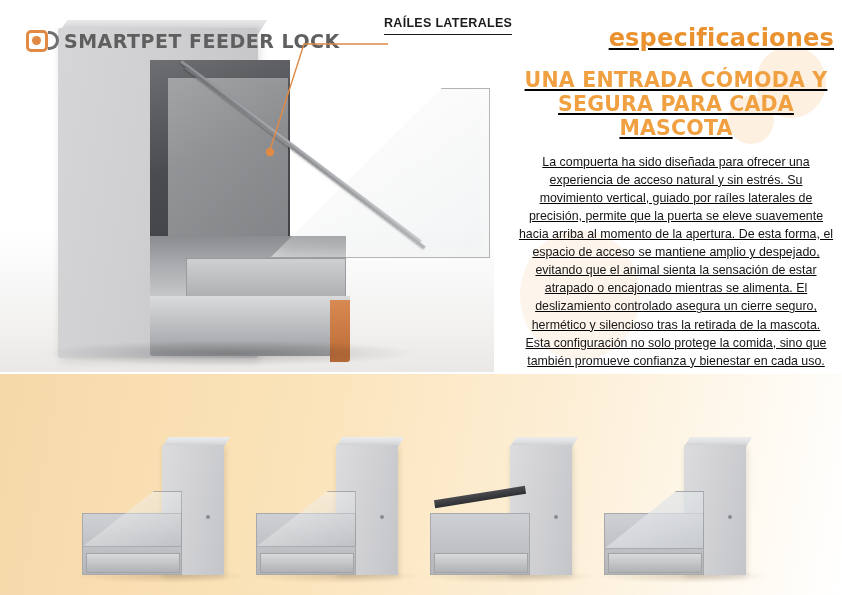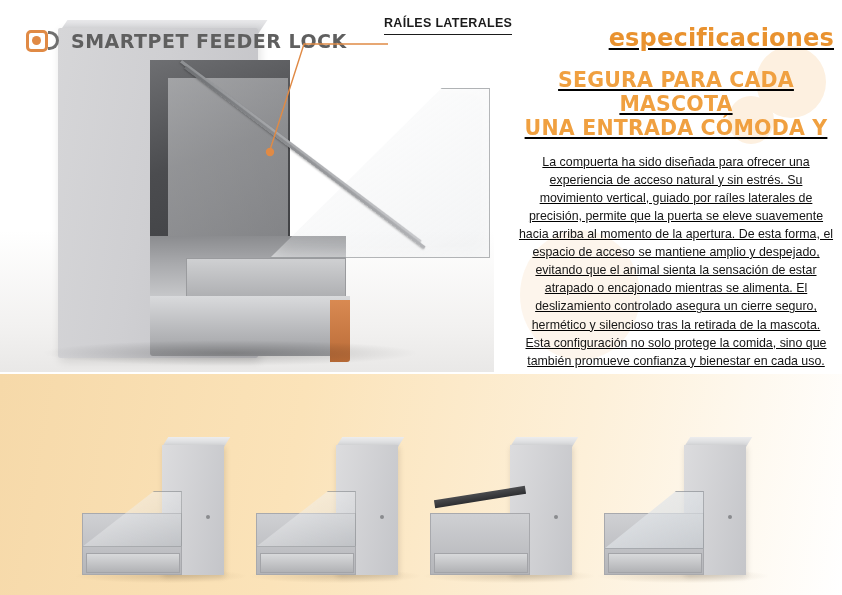--- a/index.html
+++ b/index.html
@@ -113,21 +113,21 @@
     position: absolute;
     left: 40px; top: 340px;
     width: 380px; height: 26px;
     background: radial-gradient(ellipse at center, rgba(0,0,0,.22), rgba(0,0,0,0) 70%);
   }
 
   
   .logo {
     position: absolute;
     left: 26px; top: 28px;
-    display: flex; align-items: center; gap: 11px;
+    display: flex; align-items: center; gap: 4px;
     z-index: 6;
   }
   .logo-mark {
     position: relative;
     width: 34px; height: 26px;
   }
   .logo-mark .sq {
     position: absolute; left: 0; top: 2px;
     width: 22px; height: 22px;
     border: 3px solid #e08a45;
@@ -363,22 +363,22 @@
     </div>
   </div>
 
   <div class="specs">
     <div class="specs-blob1"></div>
     <div class="specs-blob2"></div>
     <div class="specs-blob3"></div>
     <div class="specs-inner">
       <div class="specs-title">especificaciones</div>
       <div class="specs-head">
+        <div>UNA ENTRADA CÓMODA Y</div>
         <div>SEGURA PARA CADA MASCOTA</div>
-        <div>UNA ENTRADA CÓMODA Y</div>
       </div>
       <div class="specs-body">La compuerta ha sido diseñada para ofrecer una experiencia de acceso natural y sin estrés. Su movimiento vertical, guiado por raíles laterales de precisión, permite que la puerta se eleve suavemente hacia arriba al momento de la apertura. De esta forma, el espacio de acceso se mantiene amplio y despejado, evitando que el animal sienta la sensación de estar atrapado o encajonado mientras se alimenta. El deslizamiento controlado asegura un cierre seguro, hermético y silencioso tras la retirada de la mascota. Esta configuración no solo protege la comida, sino que también promueve confianza y bienestar en cada uso.</div>
     </div>
   </div>
 
   <div class="bottom">
     <div class="views">
 
       <div class="view v1">
         <div class="mini-shadow"></div>

